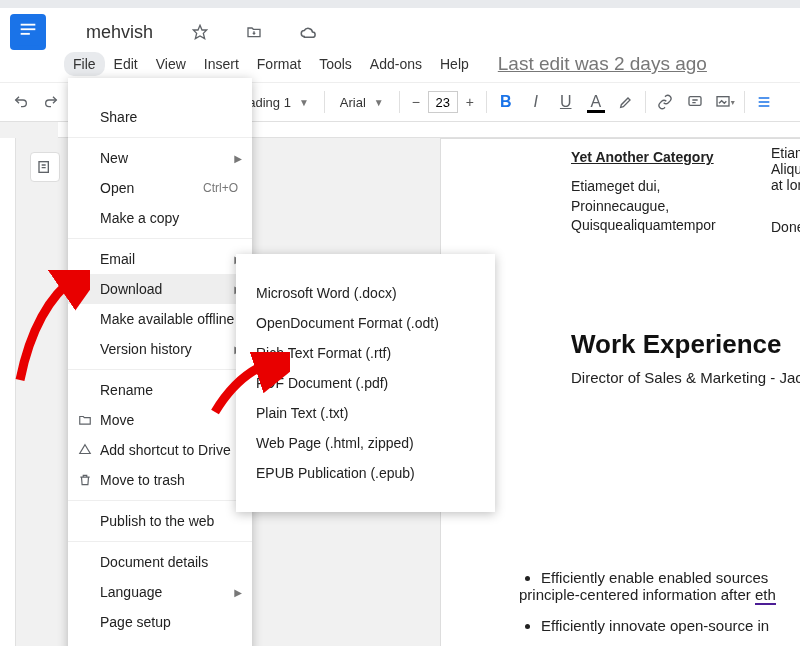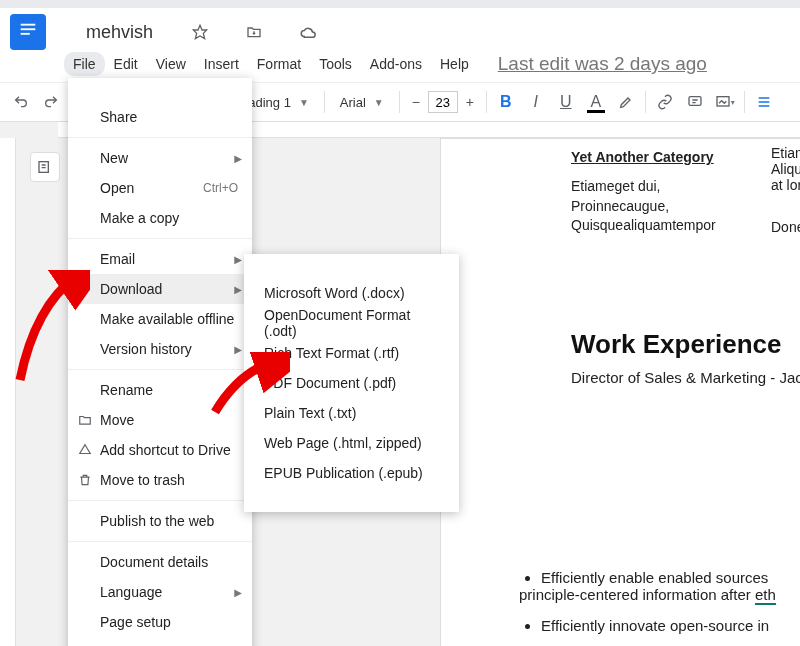--- a/index.html
+++ b/index.html
@@ -31,31 +31,31 @@
   .outline-btn { position:absolute; top:30px; left:30px; width:30px; height:30px; border:1px solid #ddd; border-radius:4px; background:#fff; display:flex; align-items:center; justify-content:center; color:#5f6368; cursor:pointer;}
   .page { position:absolute; top:16px; left:440px; width:600px; height:800px; background:#fff; border:1px solid #ddd; padding:18px; }
   .page .cat-col { position:absolute; left:130px; top:10px; width:190px; font-size:14px; color:#222; }
   .page .cat-title { font-weight:bold; margin-bottom:12px;text-decoration:underline; }
   .page .cat-body { line-height:1.4; }
   .page .side-col { position:absolute; left:330px; top:6px; font-size:14px; color:#222; }
   .page .work-title { position:absolute; left:130px; top:190px; font-size:26px; font-weight:bold; color:#111;}
   .page .work-line { position:absolute; left:130px; top:230px; font-size:15px; color:#222;}
   .page .bullets { position:absolute; left:100px; top:430px; font-size:15px; color:#222; list-style:disc; }
   .page .bullets li { margin-bottom:14px; padding-left:0; max-width:400px;}
-  .red-err { border-bottom:2px solid #0f766e; }
+  .red-err { border-bottom:2px solid #4c1d95; }
   
   .menu { position:absolute; background:#fff; box-shadow:0 2px 10px rgba(0,0,0,.25); font-size:14px; color:#222; z-index:200; padding:24px 0; }
   .file-menu { top:78px; left:68px; width:184px; }
   .menu .row { display:flex; align-items:center; height:30px; padding:0 14px 0 32px; cursor:pointer; position:relative;}
   .menu .row:hover, .menu .row.hover { background:#eee;text-align:center; }
   .menu .row .short { margin-left:auto; color:#777; font-size:12px;}
   .menu .row .arrow { position:absolute; right:10px; color:#777; font-size:10px;}
   .menu .row .licon { position:absolute; left:8px; width:18px; display:flex; justify-content:center; color:#5f6368;}
   .menu hr { border:none; border-top:1px solid #eee; margin:5px 0;}
-  .sub-menu { top:254px; left:244px; width:215px; }
+  .sub-menu { top:254px; left:236px; width:259px; }
   
   .arrow-annot { position:absolute; z-index:300; pointer-events:none; }
   .marker-tab { position:absolute; top:0; left:120px; width:0; height:0; border-left:5px solid transparent; border-right:5px solid transparent; border-bottom:8px solid #4285f4;}
   .marker-line { position:absolute; top:0; left:96px; width:30px; height:2px; background:#bbdefb; }
   .ruler-h .num { position:absolute; top:1px; font-size:9px; color:#888; transform:translateX(-50%); }
 </style>
 </head>
 <body>
 
 <div class="titlebar"></div>

